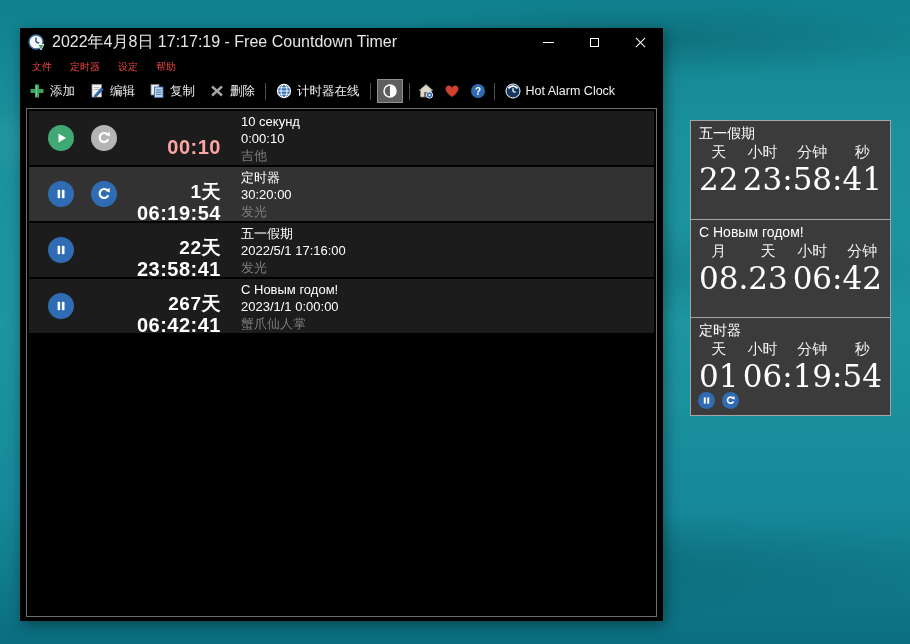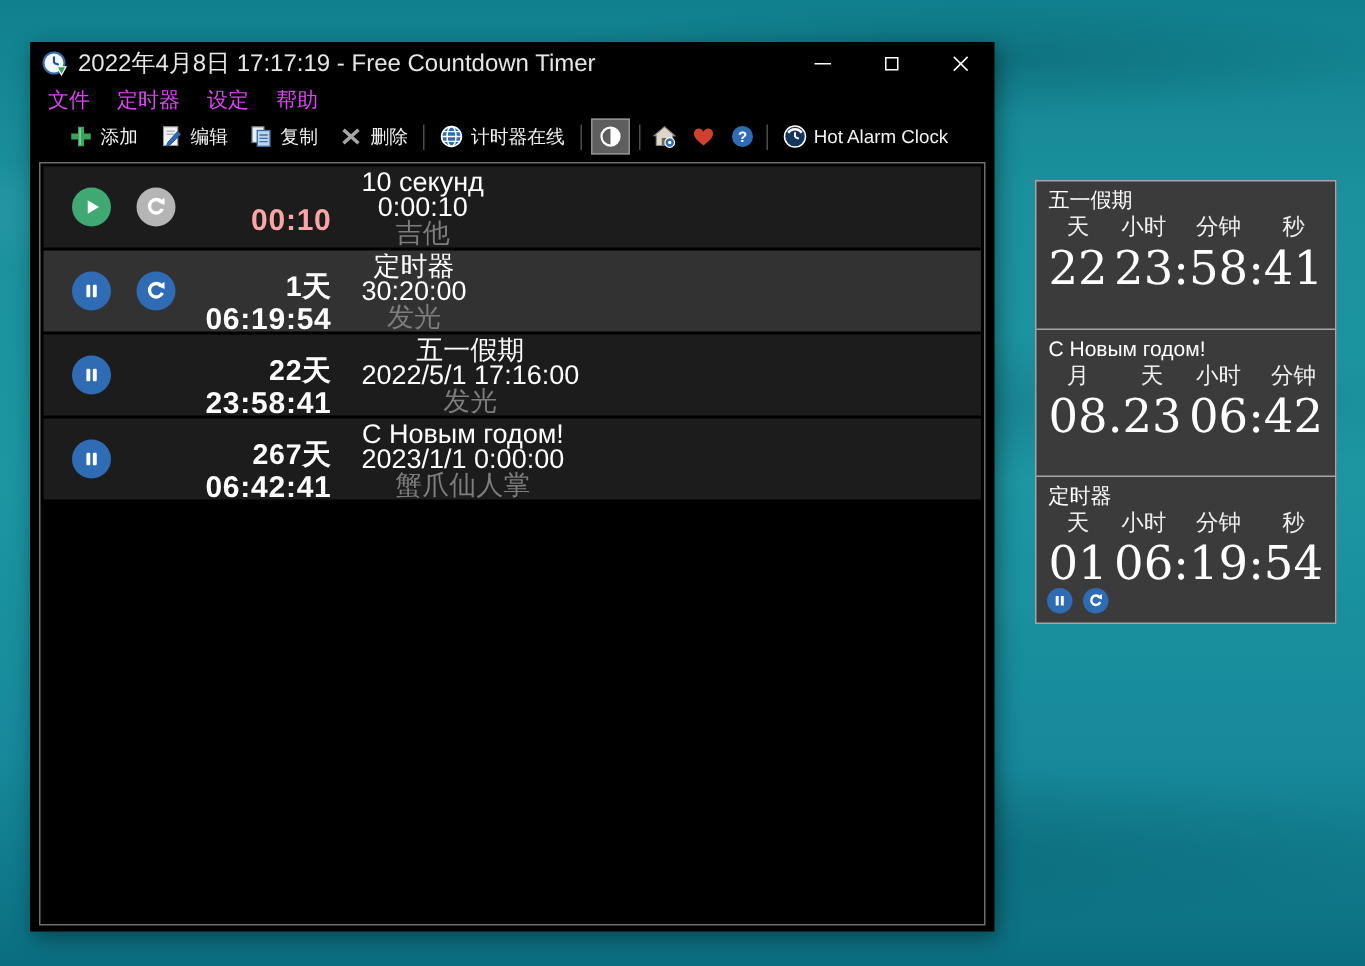--- a/index.html
+++ b/index.html
@@ -35,23 +35,23 @@
   .glyph-min { width: 11px; height: 1px; background: #fff; }
   .glyph-max { width: 9px; height: 9px; border: 1px solid #fff; }
   .glyph-close { position: relative; width: 11px; height: 11px; }
   .glyph-close::before, .glyph-close::after {
     content: ""; position: absolute; left: -1px; top: 5px; width: 13px; height: 1px; background: #fff;
   }
   .glyph-close::before { transform: rotate(45deg); }
   .glyph-close::after  { transform: rotate(-45deg); }
 
   .menubar { height: 21px; display: flex; align-items: center; padding-left: 3px; }
-  .menu-item { color: #d946ef; font-size: 14px; padding: 2px 9px; }
-
-  .toolbar { height: 28px; display: flex; align-items: center; padding-left: 19px; }
+  .menu-item { color: #ef4444; font-size: 10px; padding: 2px 9px; }
+
+  .toolbar { height: 28px; display: flex; align-items: center; padding-left: 2px; }
   .tool { display: flex; align-items: center; gap: 5px; padding: 0 7px; height: 24px; }
   .tool-label { color: #f2f2f2; font-size: 12.5px; white-space: nowrap; }
   .tool-sep { width: 1px; height: 17px; background: #4d4d4d; margin: 0 3px; flex: none; }
   .icon16 { width: 16px; height: 16px; flex: none; display: block; }
   .contrast-btn {
     width: 26px; height: 24px; margin: 0 3px;
     background: #5e5e5e; border: 1px solid #909090;
     display: flex; align-items: center; justify-content: center;
   }
   .icon-only { padding: 0 5px; }
@@ -73,21 +73,21 @@
   .repeat-grey { background: #b5b5b5; margin-left: 17px; }
   .repeat-blue { background: #2f6cb3; margin-left: 17px; }
   .repeat-spacer { width: 26px; margin-left: 17px; flex: none; }
   .time-block {
     width: 104px; text-align: right; flex: none;
     font-weight: bold; color: #fff; line-height: 1.12;
   }
   .time-days { font-size: 19px; letter-spacing: .5px; margin-top: 18px; }
   .time-main { font-size: 20px; letter-spacing: .5px; }
   .time-dim .time-main { color: #fca5a5; }
-  .desc { margin-left: 20px; font-size: 18px; line-height: 17px; color: #fff; overflow: hidden; text-align: center; }
+  .desc { margin-left: 20px; font-size: 13px; line-height: 17px; color: #fff; overflow: hidden; }
   .d-sound { color: #7d7d7d; }
 
   
   .widget-panel {
     position: absolute; left: 690px; top: 120px; width: 201px;
     background: #3b3b3b; border: 1px solid #a5a5a5;
   }
   .widget { height: 98px; position: relative; padding: 4px 8px 0 8px; }
   .widget + .widget { border-top: 1px solid #a5a5a5; }
   .widget-title { color: #fff; font-size: 14px; line-height: 17px; white-space: nowrap; }

